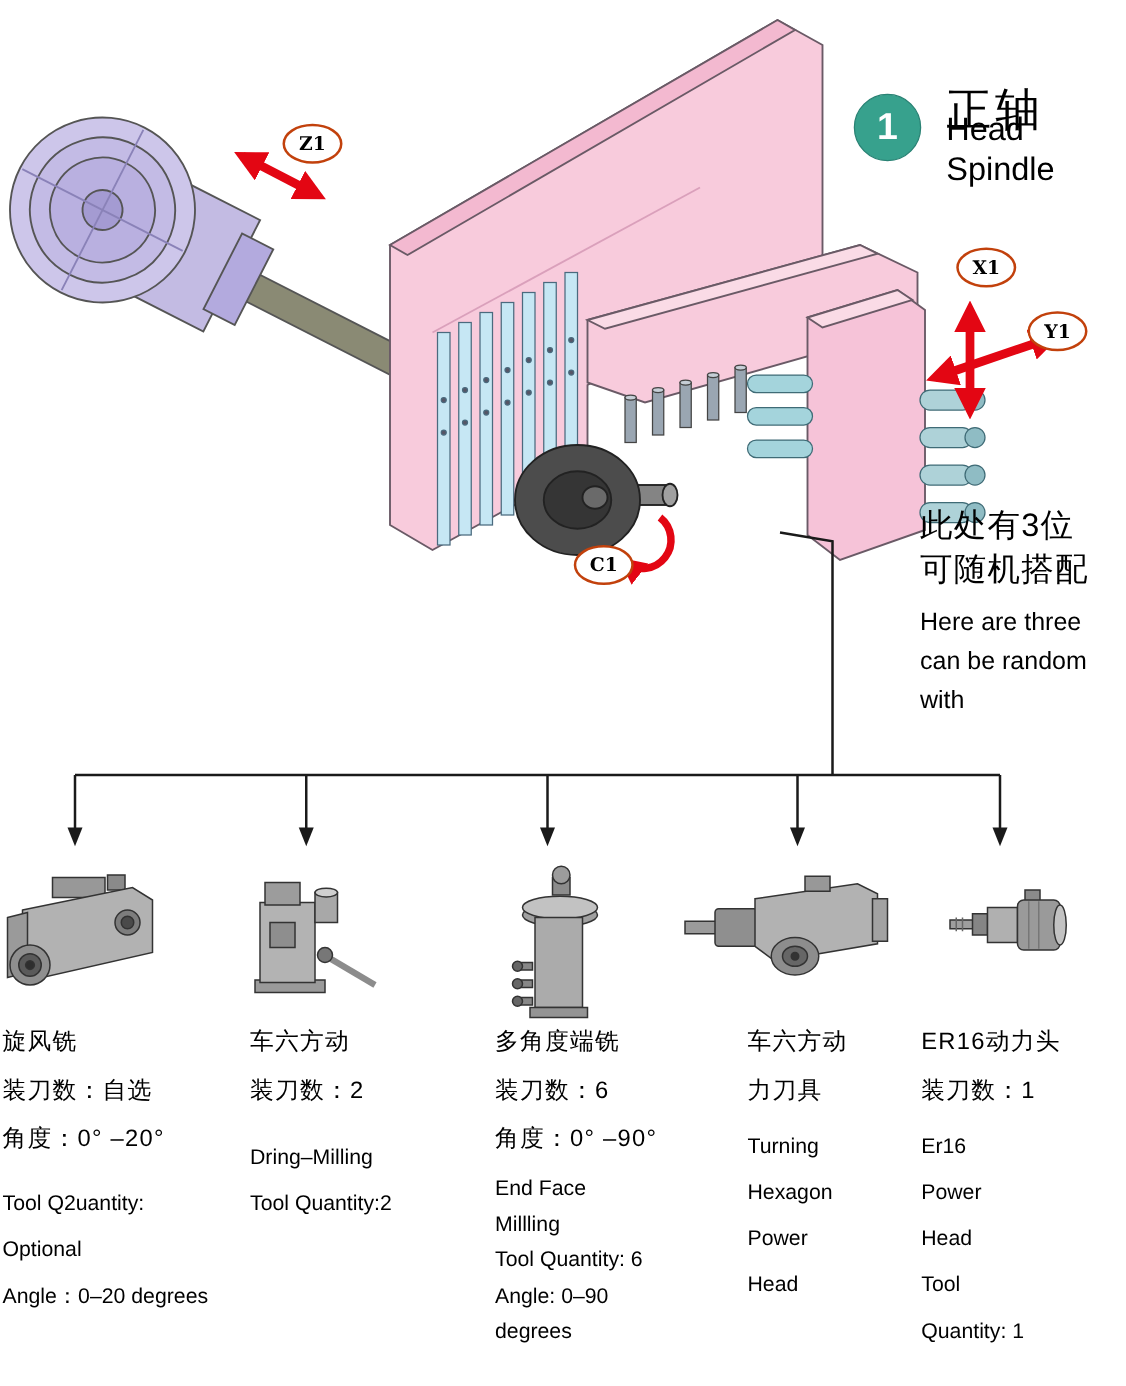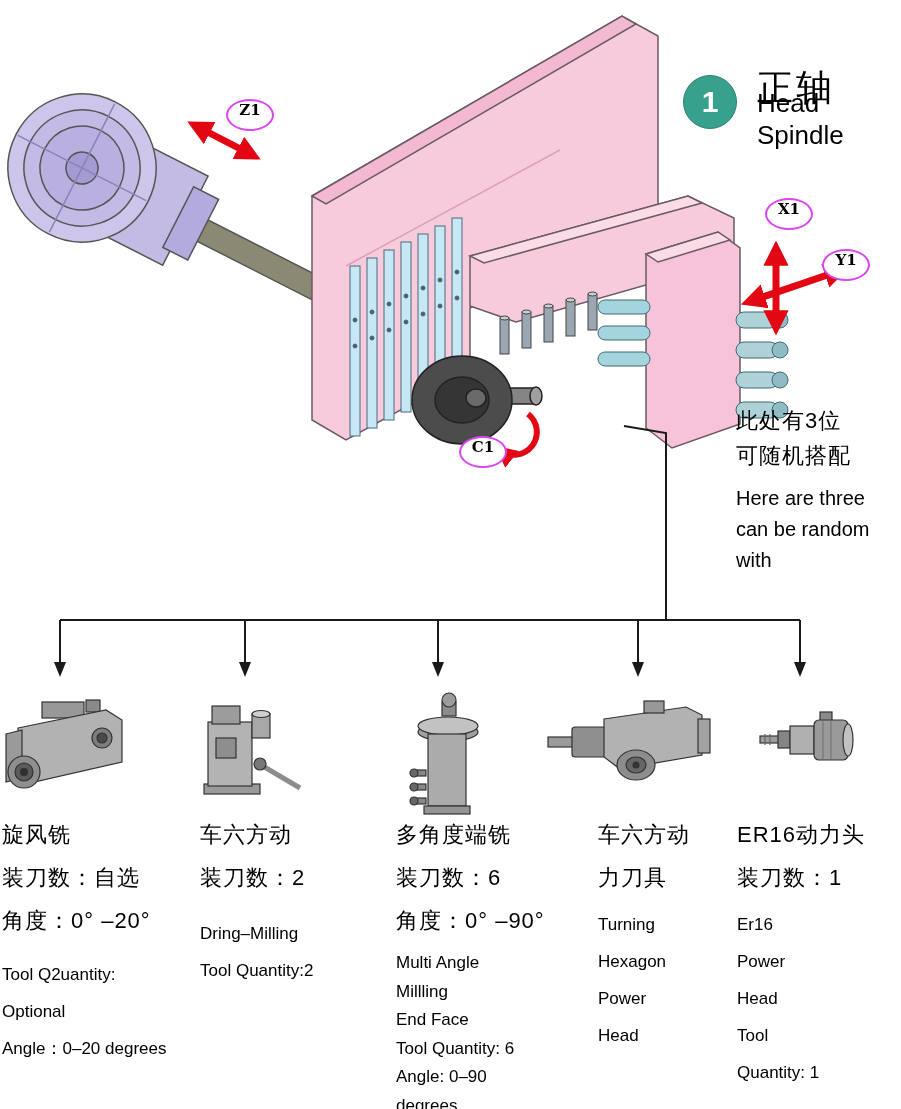--- a/index.html
+++ b/index.html
@@ -6,31 +6,31 @@
   body{font-family:"Liberation Sans","DejaVu Sans",sans-serif;background:#fff;color:#000;}
   #canvas{position:relative;width:901px;height:1109px;background:#fff;overflow:hidden;}
   svg.layer{position:absolute;left:0;top:0;}
 
   .badge{position:absolute;left:683px;top:75px;width:52px;height:52px;border-radius:50%;
          background:#37a18d;border:1px solid #2a8274;color:#fff;display:flex;align-items:center;
          justify-content:center;font-size:30px;font-weight:bold;}
   .title-cn{position:absolute;left:757px;top:64px;font-size:36px;letter-spacing:3px;}
   .title-en{position:absolute;left:757px;font-size:26px;}
 
-  .oval{position:absolute;width:44px;height:28px;border:2px solid #d946ef;border-radius:50%;
-        background:#fff;display:flex;justify-content:center;
+  .oval{position:absolute;width:44px;height:28px;border:2px solid #c2410c;border-radius:50%;
+        background:#fff;display:flex;align-items:center;justify-content:center;
         font-family:"DejaVu Serif","Liberation Serif",serif;font-weight:bold;font-size:15px;}
 
   .note{position:absolute;left:736px;top:403px;}
-  .note .cn-line{font-size:22px;line-height:35px;letter-spacing:1px;}
+  .note .cn-line{font-size:26px;line-height:35px;letter-spacing:1px;}
   .note .en-block{margin-top:10px;}
   .note .en-line{font-size:20px;line-height:31px;}
 
   .tool-col{position:absolute;top:820px;}
-  .tool-col .cn-line{font-size:22px;margin-bottom:13px;letter-spacing:1px;white-space:nowrap;}
+  .tool-col .cn-line{font-size:19px;margin-bottom:13px;letter-spacing:1px;white-space:nowrap;}
   .tool-col .en-block{margin-top:10px;}
   .tool-col .en-line{font-size:17px;white-space:nowrap;}
   .lh37 .en-line{line-height:37px;}
   .lh28 .en-line{line-height:28.5px;}
   .mt20{margin-top:20px !important;}
   .mt22{margin-top:22px !important;}
 </style>
 </head>
 <body>
 
@@ -272,23 +272,22 @@
       <div class="en-line">Dring–Milling</div>
       <div class="en-line">Tool Quantity:2</div>
     </div>
   </div>
 
   <div class="tool-col" style="left:396px">
     <div class="cn-line">多角度端铣</div>
     <div class="cn-line">装刀数：6</div>
     <div class="cn-line">角度：0° –90°</div>
     <div class="en-block lh28">
-      <div class="en-line">Multi Angle</div>
+      <div class="en-line">End Face</div>
       <div class="en-line">Millling</div>
-      <div class="en-line">End Face</div>
       <div class="en-line">Tool Quantity: 6</div>
       <div class="en-line">Angle: 0–90</div>
       <div class="en-line">degrees</div>
     </div>
   </div>
 
   <div class="tool-col" style="left:598px">
     <div class="cn-line">车六方动</div>
     <div class="cn-line">力刀具</div>
     <div class="en-block lh37">

